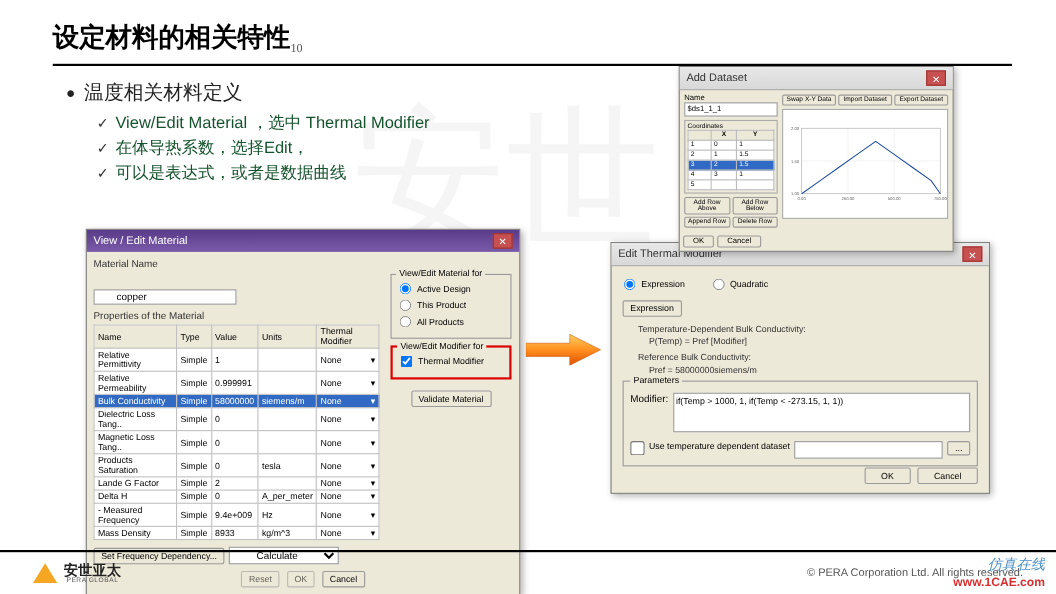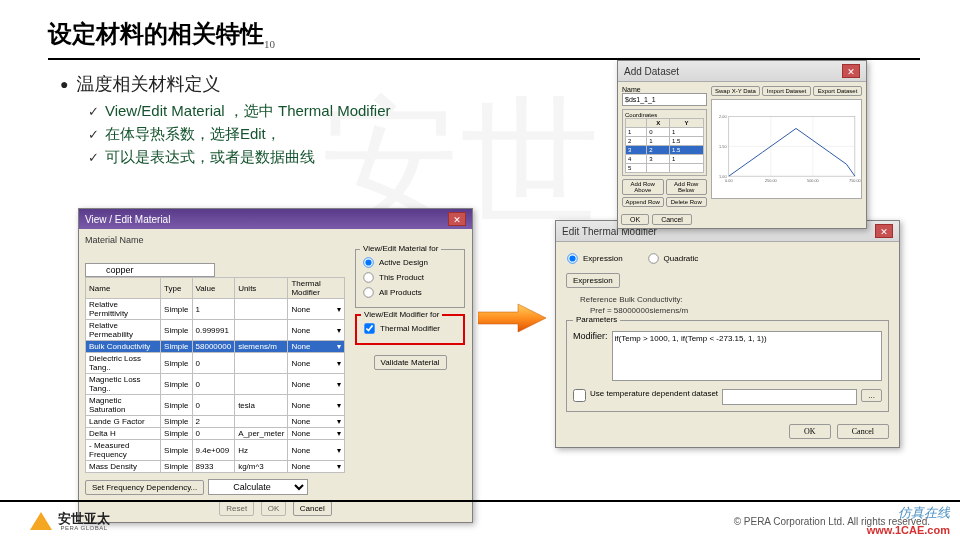--- a/index.html
+++ b/index.html
@@ -44,23 +44,23 @@
 
 
 .dlg2 { top: 220px; left: 555px; width: 345px; }
 .dlg2 .body { padding: 8px 10px; }
 .radio-row { display: flex; gap: 24px; margin-bottom: 6px; font-size: 9px; }
 .dlg2 .btn-row { margin-bottom: 6px; }
 .info-text { font-size: 8px; color: #333; margin: 3px 0 3px 14px; line-height: 1.4; }
 .param-box { border: 1px solid #999; padding: 6px; margin-top: 4px; position: relative; }
 .param-box .legend { position: absolute; top: -6px; left: 6px; background: #ece9d8; padding: 0 3px; font-size: 8px; }
 .modifier-row { display: flex; gap: 4px; align-items: flex-start; margin-top: 4px; }
-.modifier-row textarea { flex: 1; height: 50px; font-size: 8px; border: 1px solid #999; resize: none; padding: 2px; font-family: inherit; }
+.modifier-row textarea { flex: 1; height: 36px; font-size: 8px; border: 1px solid #999; resize: none; padding: 2px; font-family: inherit; }
 .check-row { display: flex; align-items: flex-start; gap: 4px; font-size: 8px; margin-top: 8px; }
-.dlg2-bottom { text-align: right; margin-top: 12px; font-family: Liberation Serif, serif; }
+.dlg2-bottom { text-align: right; margin-top: 1px; }
 .dlg2-bottom .btn { padding: 2px 14px; margin-left: 4px; }
 
 
 .dlg3 { top: 60px; left: 617px; width: 250px; }
 .dlg3 .body { padding: 4px; display: flex; gap: 4px; }
 .dlg3-left { width: 85px; }
 .dlg3-name { border: 1px solid #999; background: #fff; padding: 2px; font-size: 7px; margin-bottom: 3px; }
 .dlg3-btns-top { display: flex; gap: 2px; margin-bottom: 3px; }
 .dlg3-btns-top .btn { font-size: 6px; padding: 1px 2px; flex: 1; }
 .coord-box { border: 1px solid #aaa; padding: 2px; margin-bottom: 3px; }
@@ -121,20 +121,21 @@
 </div>
 
 <div class="dialog dlg1">
   <div class="titlebar">
     <span>View / Edit Material</span>
     <span class="close-btn">✕</span>
   </div>
   <div class="body">
     <span class="fld-label">Material Name</span>
     <input class="fld-input" style="width: 130px;" value="copper">
+    <div class="group-label">Properties of the Material</div>
     <table class="mat-table">
       <thead>
           <tr id="mat-head">
             <th>Name</th>
             <th>Type</th>
             <th>Value</th>
             <th>Units</th>
             <th>Thermal Modifier</th>
           </tr>
         </thead>
@@ -168,21 +169,21 @@
             <td>None <span style="float:right">▾</span></td>
           </tr>
           <tr>
             <td>Magnetic Loss Tang..</td>
             <td>Simple</td>
             <td>0</td>
             <td></td>
             <td>None <span style="float:right">▾</span></td>
           </tr>
           <tr>
-            <td>Magnetic Saturation</td>
+            <td>Products Saturation</td>
             <td>Simple</td>
             <td>0</td>
             <td>tesla</td>
             <td>None <span style="float:right">▾</span></td>
           </tr>
           <tr>
             <td>Lande G Factor</td>
             <td>Simple</td>
             <td>2</td>
             <td></td>
@@ -273,20 +274,21 @@
       <label class="radio-item">
           <input type="radio" checked="" style="">
           <span>Expression</span>
         </label>
       <label class="radio-item">
           <input type="radio" style="">
           <span>Quadratic</span>
         </label>
     </div>
     <div class="btn-row"><span class="btn">Expression</span></div>
+    <div class="info-text"><span>Temperature-Dependent Bulk Conductivity:</span><br><span style="margin-left:10px">P(Temp) = Pref [Modifier]</span></div>
     <div class="info-text"><span>Reference Bulk Conductivity:</span><br><span style="margin-left:10px">Pref = 58000000siemens/m</span></div>
     <div class="param-box">
       <span class="legend">Parameters</span>
       <div class="modifier-row">
         <span>Modifier:</span>
         <textarea style="">if(Temp &gt; 1000, 1, if(Temp &lt; -273.15, 1, 1))</textarea>
       </div>
       <div class="check-row">
         <input type="checkbox" style="">
         <span>Use temperature dependent dataset</span>

